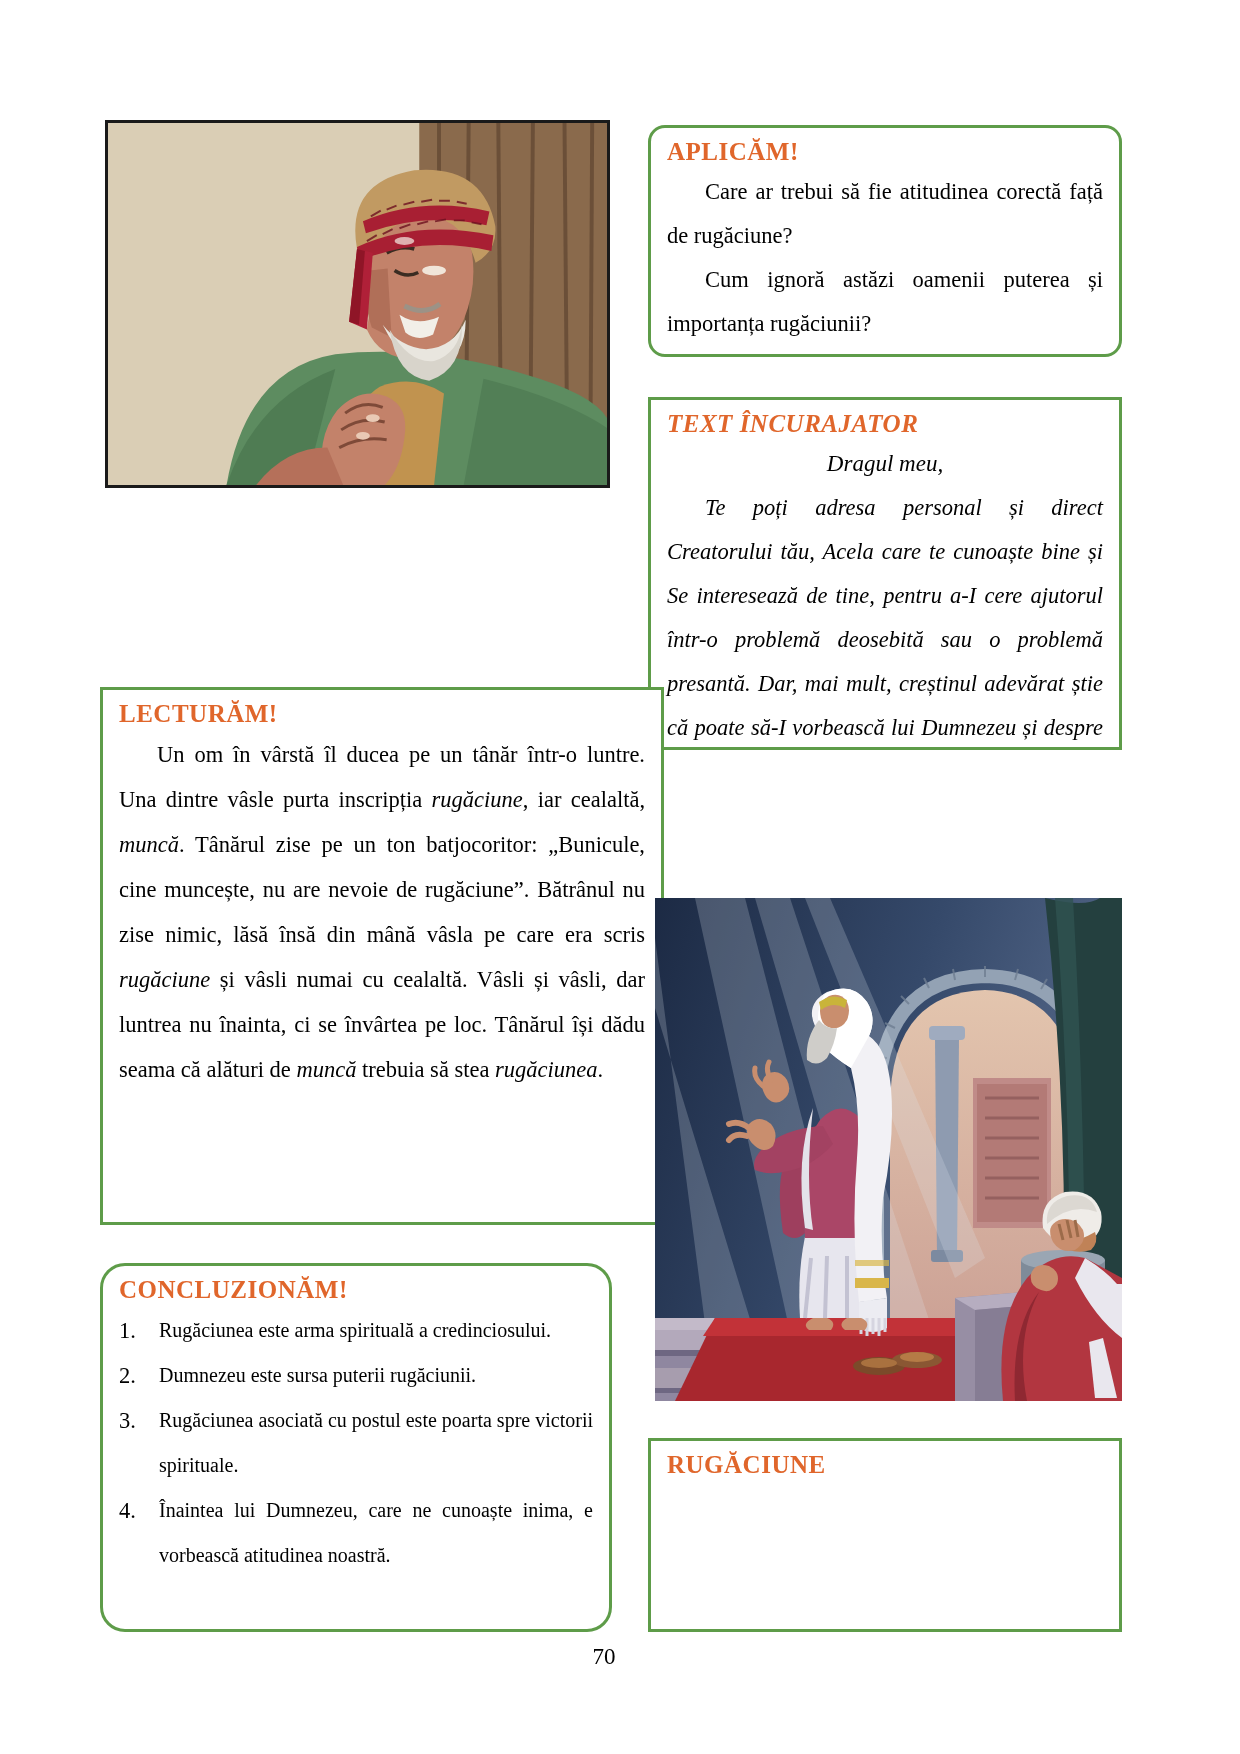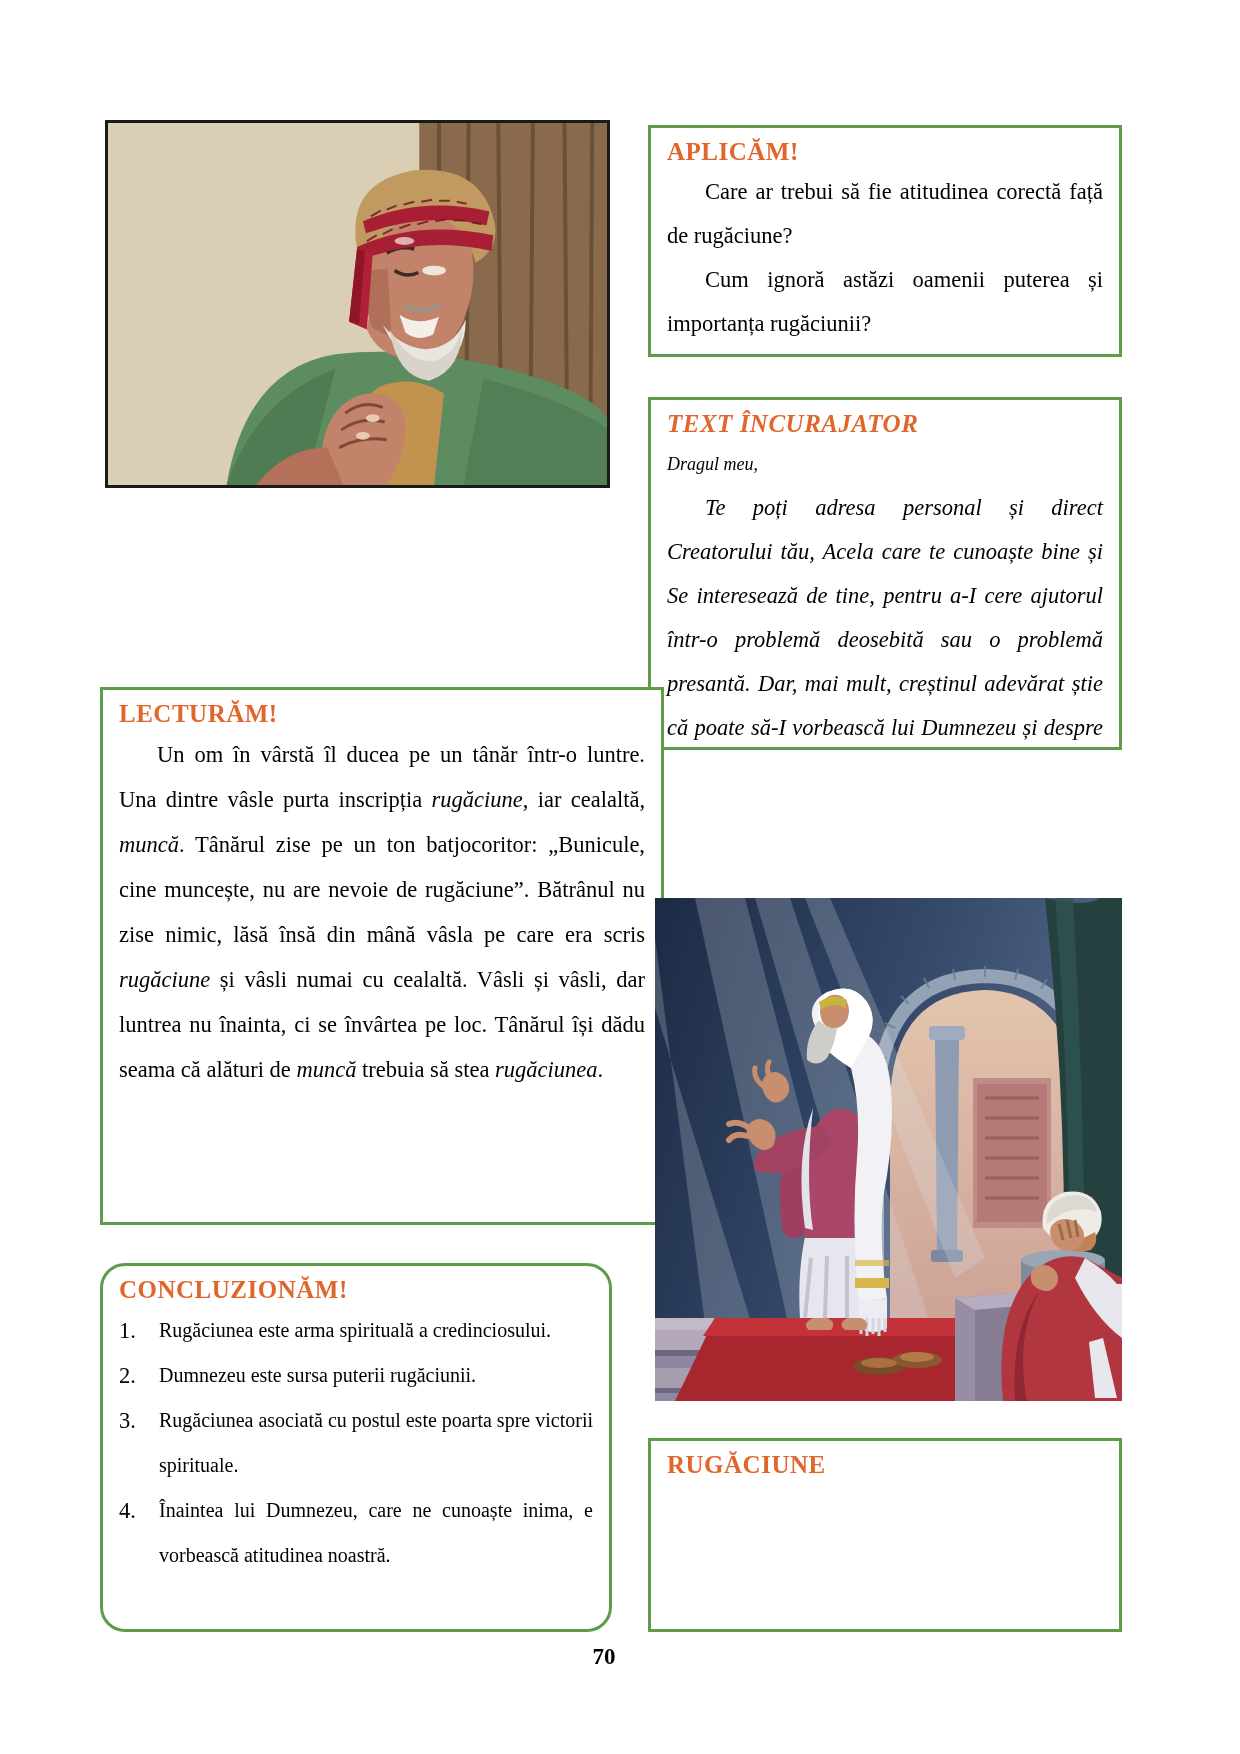--- a/index.html
+++ b/index.html
@@ -28,22 +28,23 @@
     letter-spacing:0.5px;
   }
   .body-text{
     font-size:22.5px;
     line-height:44px;
     text-align:justify;
   }
   .body-text.lh45{line-height:45px;}
   .indent{text-indent:38px;}
   .salutation{
-    font-size:18px;
+    font-size:23px;
     line-height:44px;
+    text-align:center;
   }
   ul.conclusions{
     list-style:none;
     margin:0;padding:0;
   }
   ul.conclusions li{
     display:flex;
     align-items:flex-start;
   }
   ul.conclusions .num{
@@ -64,21 +65,21 @@
     overflow:hidden;
   }
   .illustration.framed{border:3px solid #1a1a1a;}
   .illustration svg{display:block;width:100%;height:100%;}
   .page-number{
     position:absolute;
     left:0;
     top:1644px;
     width:1208px;
     text-align:center;
-    font-weight:bold;
+    font-weight:normal;
     font-size:23px;
   }
 </style>
 </head>
 <body>
 
 <div class="page">
 
   <div class="illustration framed" style="left:105px;top:120px;width:505px;height:368px;">
     <svg viewBox="0 0 505 368" preserveAspectRatio="none">
@@ -129,21 +130,21 @@
       <ellipse cx="268" cy="300" rx="7" ry="4" fill="#e9c9b4"></ellipse>
       <ellipse cx="258" cy="318" rx="7" ry="4" fill="#e9c9b4"></ellipse>
 
       <path d="M150,368 Q180,330 222,330 L238,368 Z" fill="#b5705a"></path>
 
       <ellipse cx="330" cy="150" rx="12" ry="5" fill="#f5efe6" opacity="0.9"></ellipse>
       <ellipse cx="300" cy="120" rx="10" ry="4" fill="#f5efe6" opacity="0.7"></ellipse>
     </svg>
   </div>
 
-  <div class="box" style="left:648px;top:125px;width:474px;height:232px;">
+  <div class="box" style="left:648px;top:125px;width:474px;height:232px;border-radius:17px;">
     <div class="box-title">APLICĂM!</div>
     <div class="body-text indent">Care ar trebui să fie atitudinea corectă față de rugăciune?</div>
     <div class="body-text indent">Cum ignoră astăzi oamenii puterea și importanța rugăciunii?</div>
   </div>
 
   <div class="box" style="left:648px;top:397px;width:474px;height:353px;font-style:italic;">
     <div class="box-title">TEXT ÎNCURAJATOR</div>
     <div class="salutation">Dragul meu,</div>
     <div class="body-text indent">Te poți adresa personal și direct Creatorului tău, Acela care te cunoaște bine și Se interesează de tine, pentru a-I cere ajutorul într-o problemă deosebită sau o problemă presantă. Dar, mai mult, creștinul adevărat știe că poate să-I vorbească lui Dumnezeu și despre micile sale greutăți zilnice, dar și să-I mulțumească.</div>
   </div>

